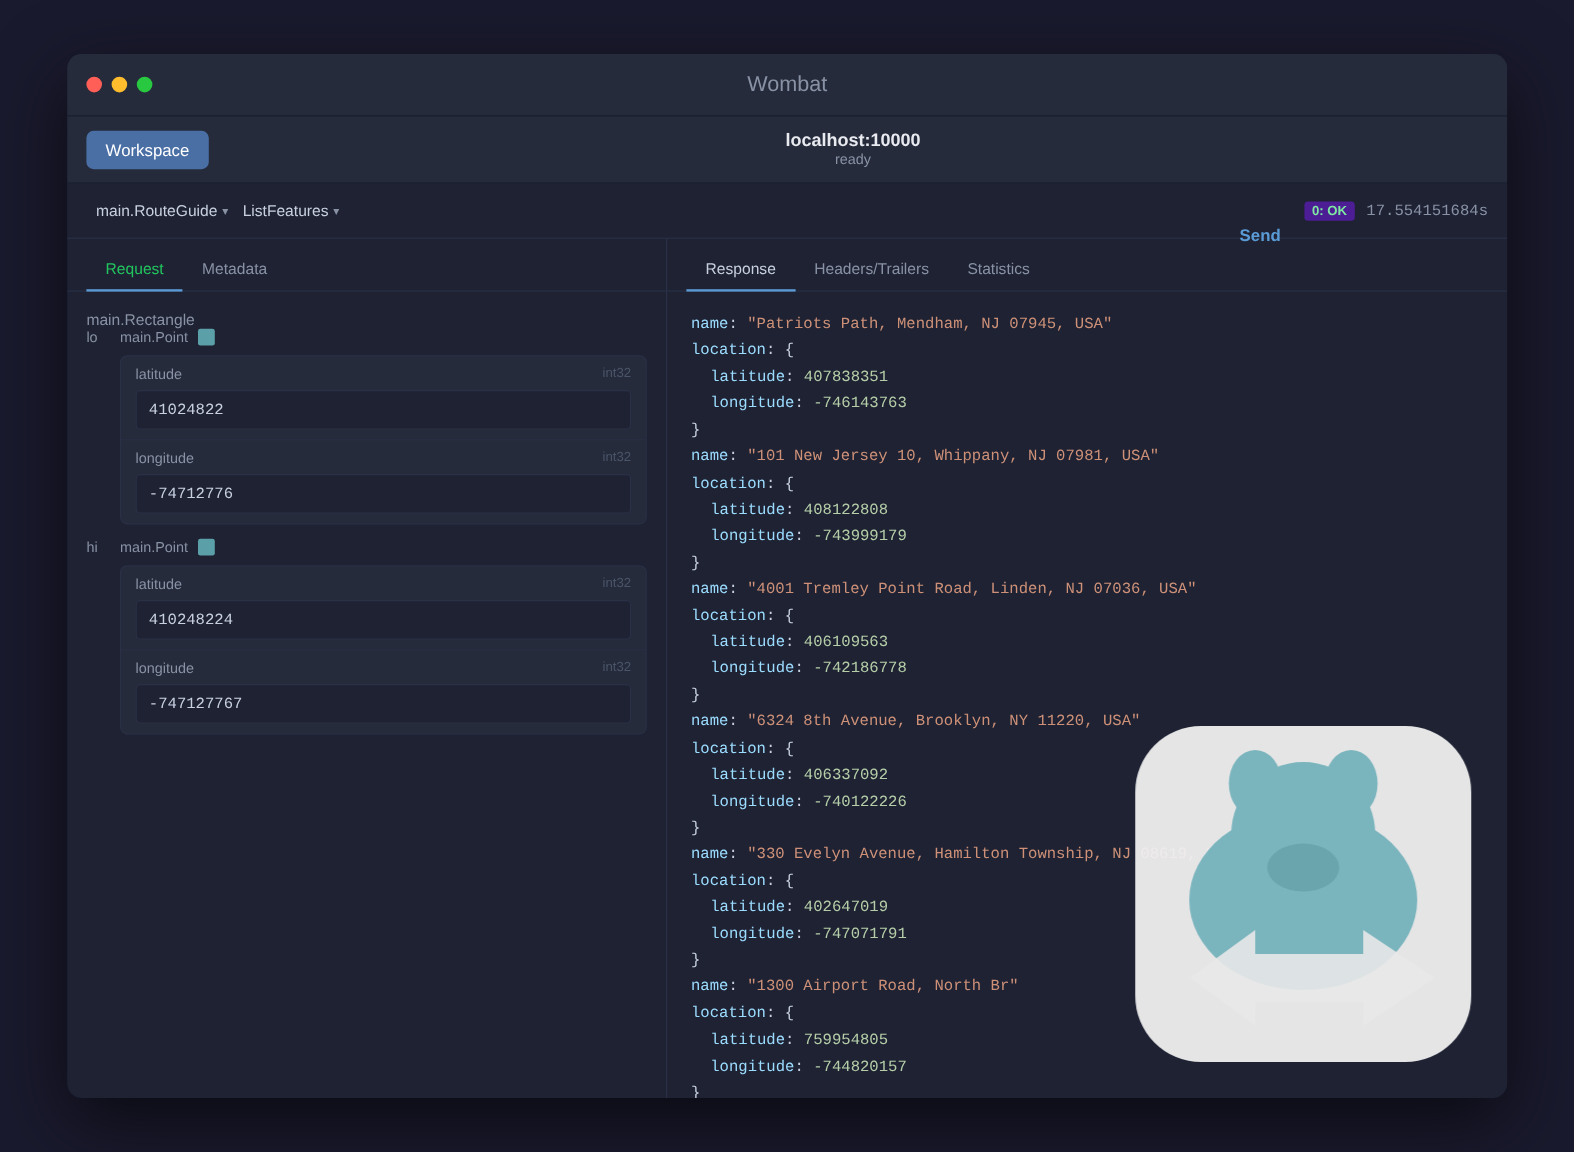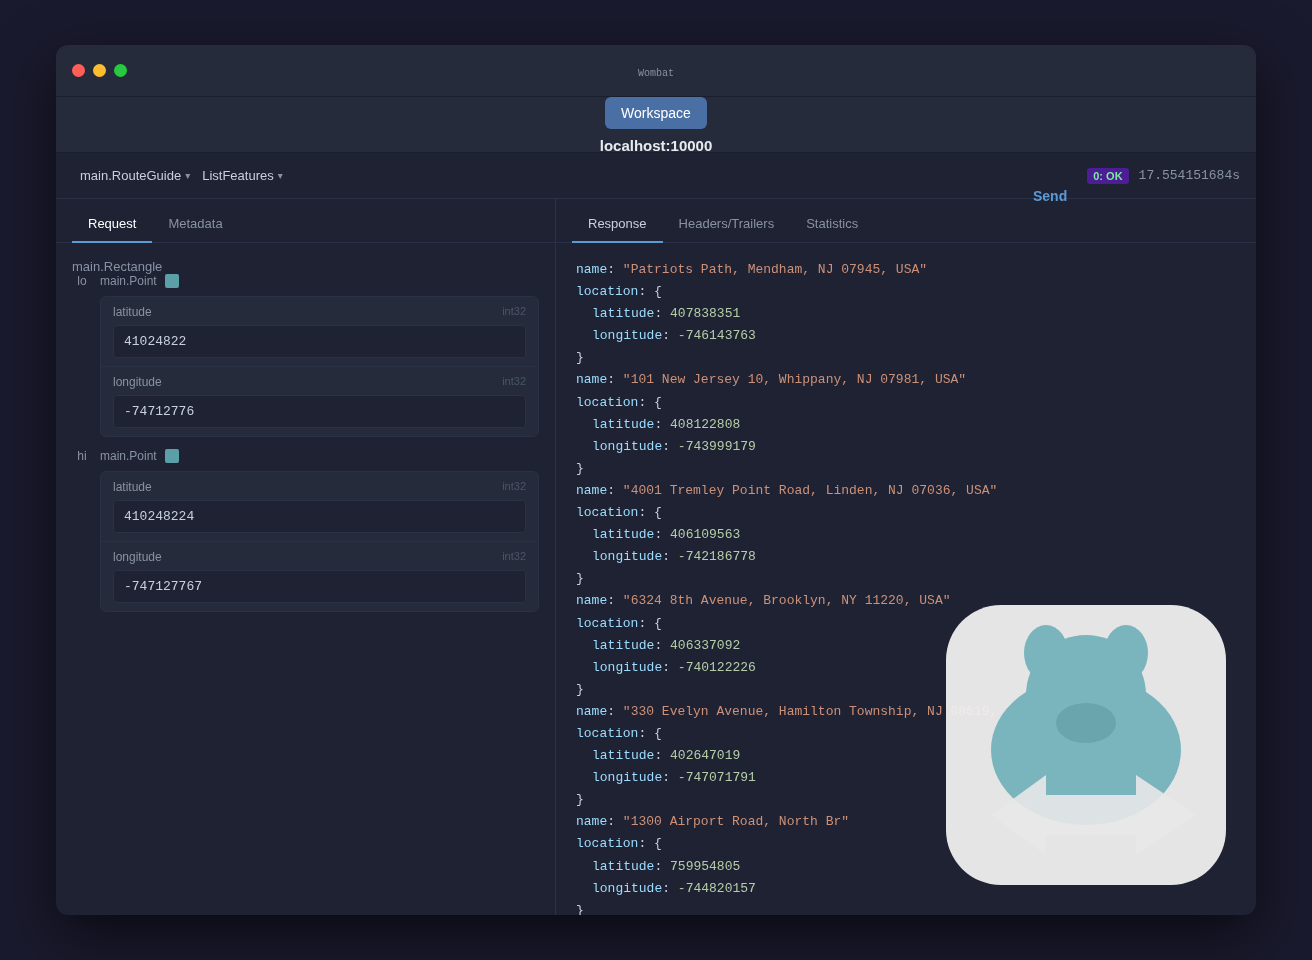--- a/index.html
+++ b/index.html
@@ -46,34 +46,32 @@
       border-radius: 50%;
     }
     .tl-red { background: #ff5f57; }
     .tl-yellow { background: #ffbd2e; }
     .tl-green { background: #28c840; }
     .title-center {
       text-align: center;
     }
     .title-app {
       color: #8892a4;
-      font-size: 10px;
-      font-family: Liberation Mono, monospace;
+      font-size: 18px;
     }
     
     .toolbar {
       background: #252b3b;
       height: 56px;
       display: flex;
       align-items: center;
       padding: 0 16px;
       border-bottom: 1px solid #1a1f2e;
       flex-shrink: 0;
       gap: 8px;
-      flex-direction: column;
     }
     .btn-workspace {
       background: #4a6fa5;
       color: #fff;
       border: none;
       border-radius: 6px;
       padding: 8px 16px;
       font-size: 14px;
       cursor: pointer;
       font-weight: 500;
@@ -169,38 +167,37 @@
     }
     .panel-tab {
       padding: 10px 16px;
       font-size: 13px;
       color: #8892a4;
       cursor: pointer;
       border-bottom: 2px solid transparent;
       margin-bottom: -1px;
     }
     .panel-tab.active {
-      color: #ffffff;
+      color: #22c55e;
       border-bottom-color: #5b9bd5;
     }
     .panel-body {
       flex: 1;
       padding: 16px;
       overflow-y: auto;
     }
     .field-group-label {
       color: #8892a4;
       font-size: 13px;
     }
     .field-row {
       display: flex;
       align-items: center;
       gap: 8px;
       margin-bottom: 8px;
-      text-align: center;
     }
     .field-label {
       color: #8892a4;
       font-size: 12px;
       width: 20px;
     }
     .field-type-name {
       color: #8892a4;
       font-size: 12px;
     }

